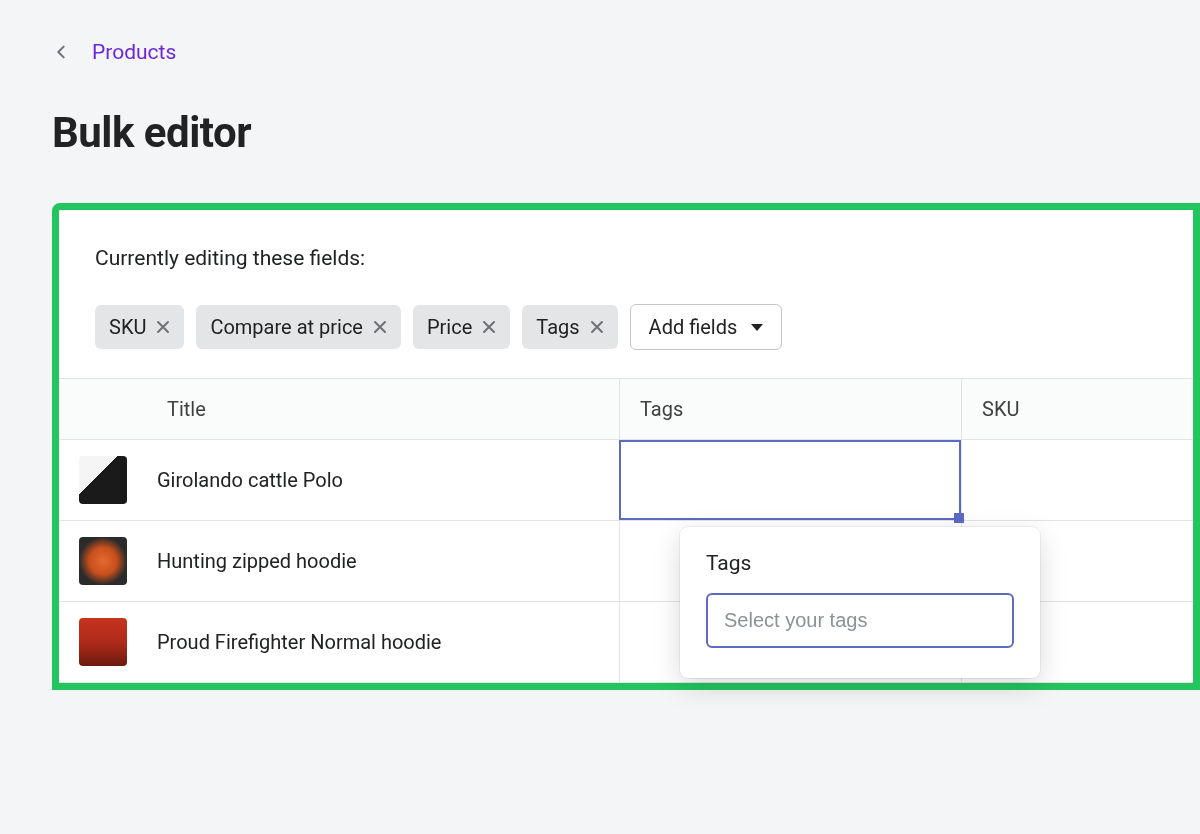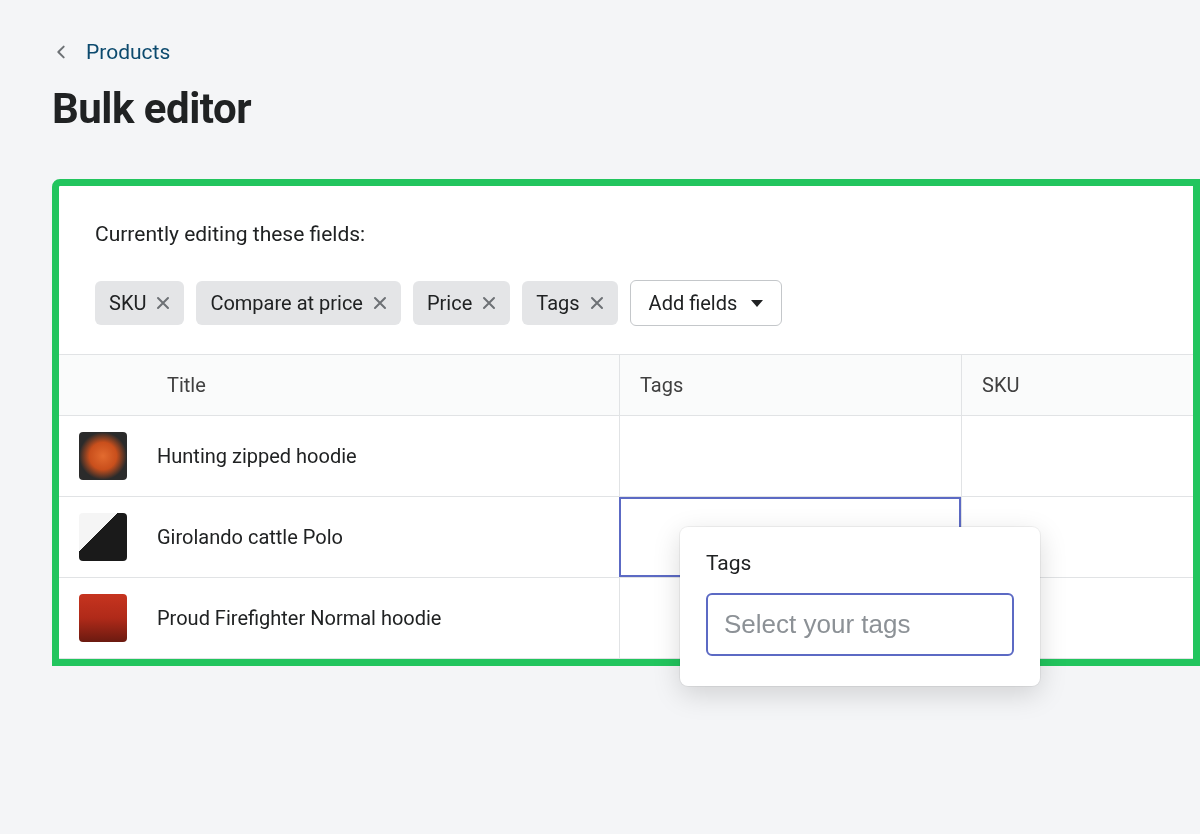--- a/index.html
+++ b/index.html
@@ -14,24 +14,24 @@
       height: 834px;
       overflow: hidden;
       color: #202223;
     }
     .page {
       padding: 40px 0 0 52px;
     }
     .breadcrumb {
       display: flex;
       align-items: center;
-      gap: 16px;
-      color: #0c4a6e;
+      gap: 22px;
+      color: #6d28d9;
       font-size: 21px;
-      margin-bottom: 20px;
+      margin-bottom: 44px;
       cursor: pointer;
     }
     .breadcrumb svg {
       width: 18px;
       height: 18px;
     }
     .page-title {
       font-size: 42px;
       font-weight: 700;
       color: #202223;
@@ -186,21 +186,21 @@
     .popover-label {
       font-size: 21px;
       color: #202223;
       margin-bottom: 18px;
     }
     .popover-input {
       width: 100%;
       border: 2px solid #5c6ac4;
       border-radius: 6px;
       padding: 14px 16px;
-      font-size: 26px;
+      font-size: 20px;
       color: #a16207;
       outline: none;
     }
     .popover-input::placeholder {
       color: #8c9196;
     }
   </style>
 </head>
 <body>
 
@@ -265,41 +265,41 @@
 
     <div class="table">
       <div class="thead">
         <div class="th col-title-head">Title</div>
         <div class="th col-tags">Tags</div>
         <div class="th col-sku">SKU</div>
       </div>
 
       <div class="trow">
         <div class="td col-img">
-          <div class="thumb thumb2"></div>
-        </div>
-        <div class="td col-title">Hunting zipped hoodie</div>
-        <div class="td col-tags"></div>
-        <div class="td col-sku"></div>
-      </div>
-
-      <div class="trow">
-        <div class="td col-img">
           <div class="thumb thumb1"></div>
         </div>
         <div class="td col-title">Girolando cattle Polo</div>
         <div class="td col-tags selected-cell">
           <span></span>
           <div class="handle"></div>
         </div>
         <div class="td col-sku"></div>
       </div>
 
       <div class="trow">
         <div class="td col-img">
+          <div class="thumb thumb2"></div>
+        </div>
+        <div class="td col-title">Hunting zipped hoodie</div>
+        <div class="td col-tags"></div>
+        <div class="td col-sku"></div>
+      </div>
+
+      <div class="trow">
+        <div class="td col-img">
           <div class="thumb thumb3"></div>
         </div>
         <div class="td col-title">Proud Firefighter Normal hoodie</div>
         <div class="td col-tags"></div>
         <div class="td col-sku"></div>
       </div>
 
     </div>
   </div>
 </div>

